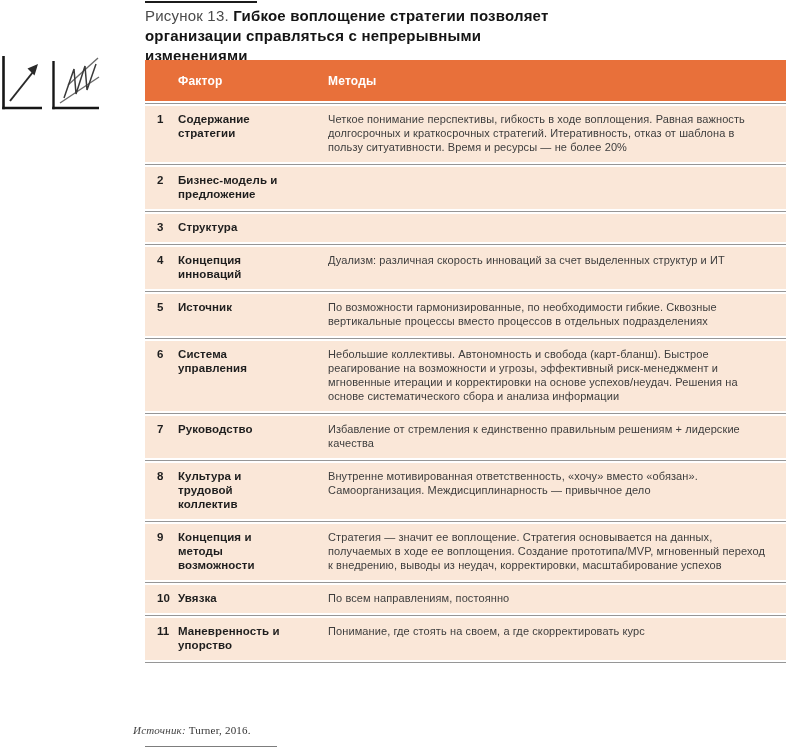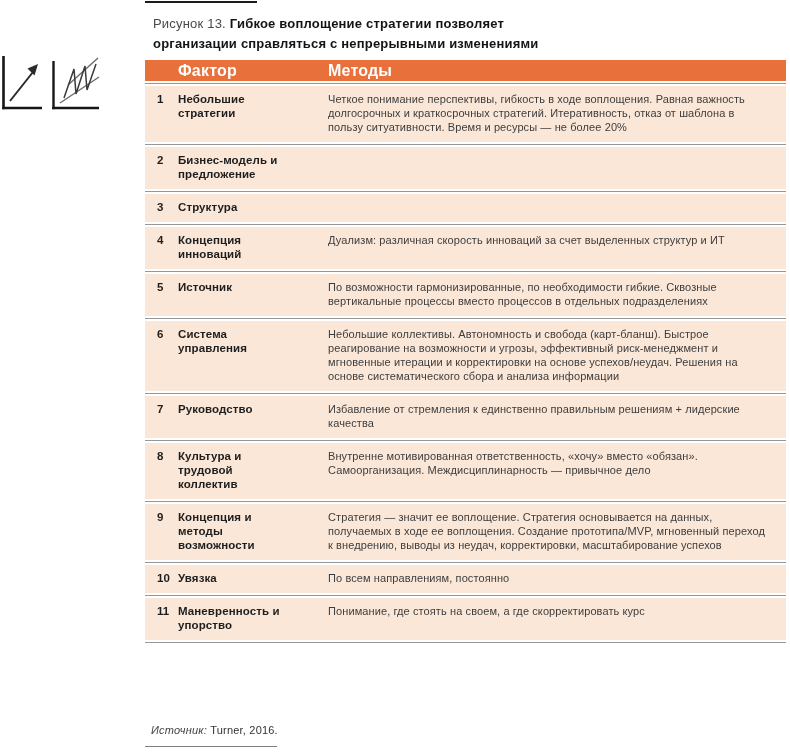--- a/index.html
+++ b/index.html
@@ -8,40 +8,40 @@
     --sep-line:#969696;
   }
   html,body{margin:0;padding:0;}
   body{
     width:790px;height:754px;background:#ffffff;position:relative;overflow:hidden;
     font-family:"Liberation Sans",sans-serif;
     -webkit-font-smoothing:antialiased;
   }
   .abs{position:absolute;}
   .top-rule{left:145px;top:1px;width:112px;height:2px;background:#1b1b1b;}
-  .fig-title{left:145px;top:6px;width:432px;margin:8px;font-size:13px;line-height:20px;letter-spacing:.2px;}
+  .fig-title{left:145px;top:6px;width:432px;margin:0;font-size:15px;line-height:20px;letter-spacing:.2px;}
   .fig-label{color:#4a4a4a;font-weight:400;}
   .fig-bold{color:#141414;font-weight:700;}
   .margin-icons{left:1px;top:56px;display:flex;gap:6px;align-items:flex-end;}
   .table-wrap{left:145px;top:60px;width:641px;}
   .t-header,.t-row{
     display:grid;grid-template-columns:21px 150px 1fr;
     padding-left:12px;padding-right:16px;box-sizing:border-box;
   }
   .t-header{
-    background:var(--header-bg);color:#ffffff;height:21px;align-items:center;
-    font-size:16px;font-weight:700;letter-spacing:.2px;
+    background:var(--header-bg);color:#ffffff;height:41px;align-items:center;
+    font-size:12px;font-weight:700;letter-spacing:.2px;
   }
   .t-row{background:var(--row-bg);padding-top:6px;padding-bottom:8px;}
   .sep{height:5px;background:#ffffff;position:relative;}
   .sep::after{content:"";position:absolute;left:0;right:0;top:2px;height:1px;background:var(--sep-line);}
   .cell-num{font-size:11.5px;font-weight:700;color:#1e1e1e;line-height:14px;}
   .cell-factor{font-size:11.5px;font-weight:700;color:#1e1e1e;line-height:14px;max-width:112px;letter-spacing:.1px;}
   .cell-methods{font-size:11px;font-weight:400;color:#3d3d3d;line-height:14px;letter-spacing:.1px;}
-  .source{left:151px;top:724px;margin:0;font-size:11px;color:#333333;letter-spacing:.2px;}
+  .source{left:133px;top:724px;margin:0;font-size:11px;color:#333333;letter-spacing:.2px;font-family:Liberation Serif, serif;}
   .source em{color:#444444;}
   .bottom-rule{left:145px;top:746px;width:132px;height:1px;background:#7d7d7d;}
   svg{display:block;}
 </style>
 </head>
 <body>
 
 <div class="abs top-rule"></div>
 
 <p class="abs fig-title"><span class="fig-label">Рисунок 13. </span><span class="fig-bold">Гибкое воплощение стратегии позволяет организации справляться с непрерывными изменениями</span></p>
@@ -65,21 +65,21 @@
 <div class="abs table-wrap">
   <div class="t-header">
     <span class="cell-num"></span>
     <span>Фактор</span>
     <span>Методы</span>
   </div>
   <div>
       <div class="sep"></div>
       <div class="t-row">
         <span class="cell-num">1</span>
-        <span class="cell-factor">Небольшие стратегии</span>
+        <span class="cell-factor">Содержание стратегии</span>
         <span class="cell-methods">Четкое понимание перспективы, гибкость в ходе воплощения. Равная важность долгосрочных и краткосрочных стратегий. Итеративность, отказ от шаблона в пользу ситуативности. Время и ресурсы — не более 20%</span>
       </div>
       <div class="sep"></div>
       <div class="t-row">
         <span class="cell-num">2</span>
         <span class="cell-factor">Бизнес-модель и предложение</span>
       </div>
       <div class="sep"></div>
       <div class="t-row">
         <span class="cell-num">3</span>

